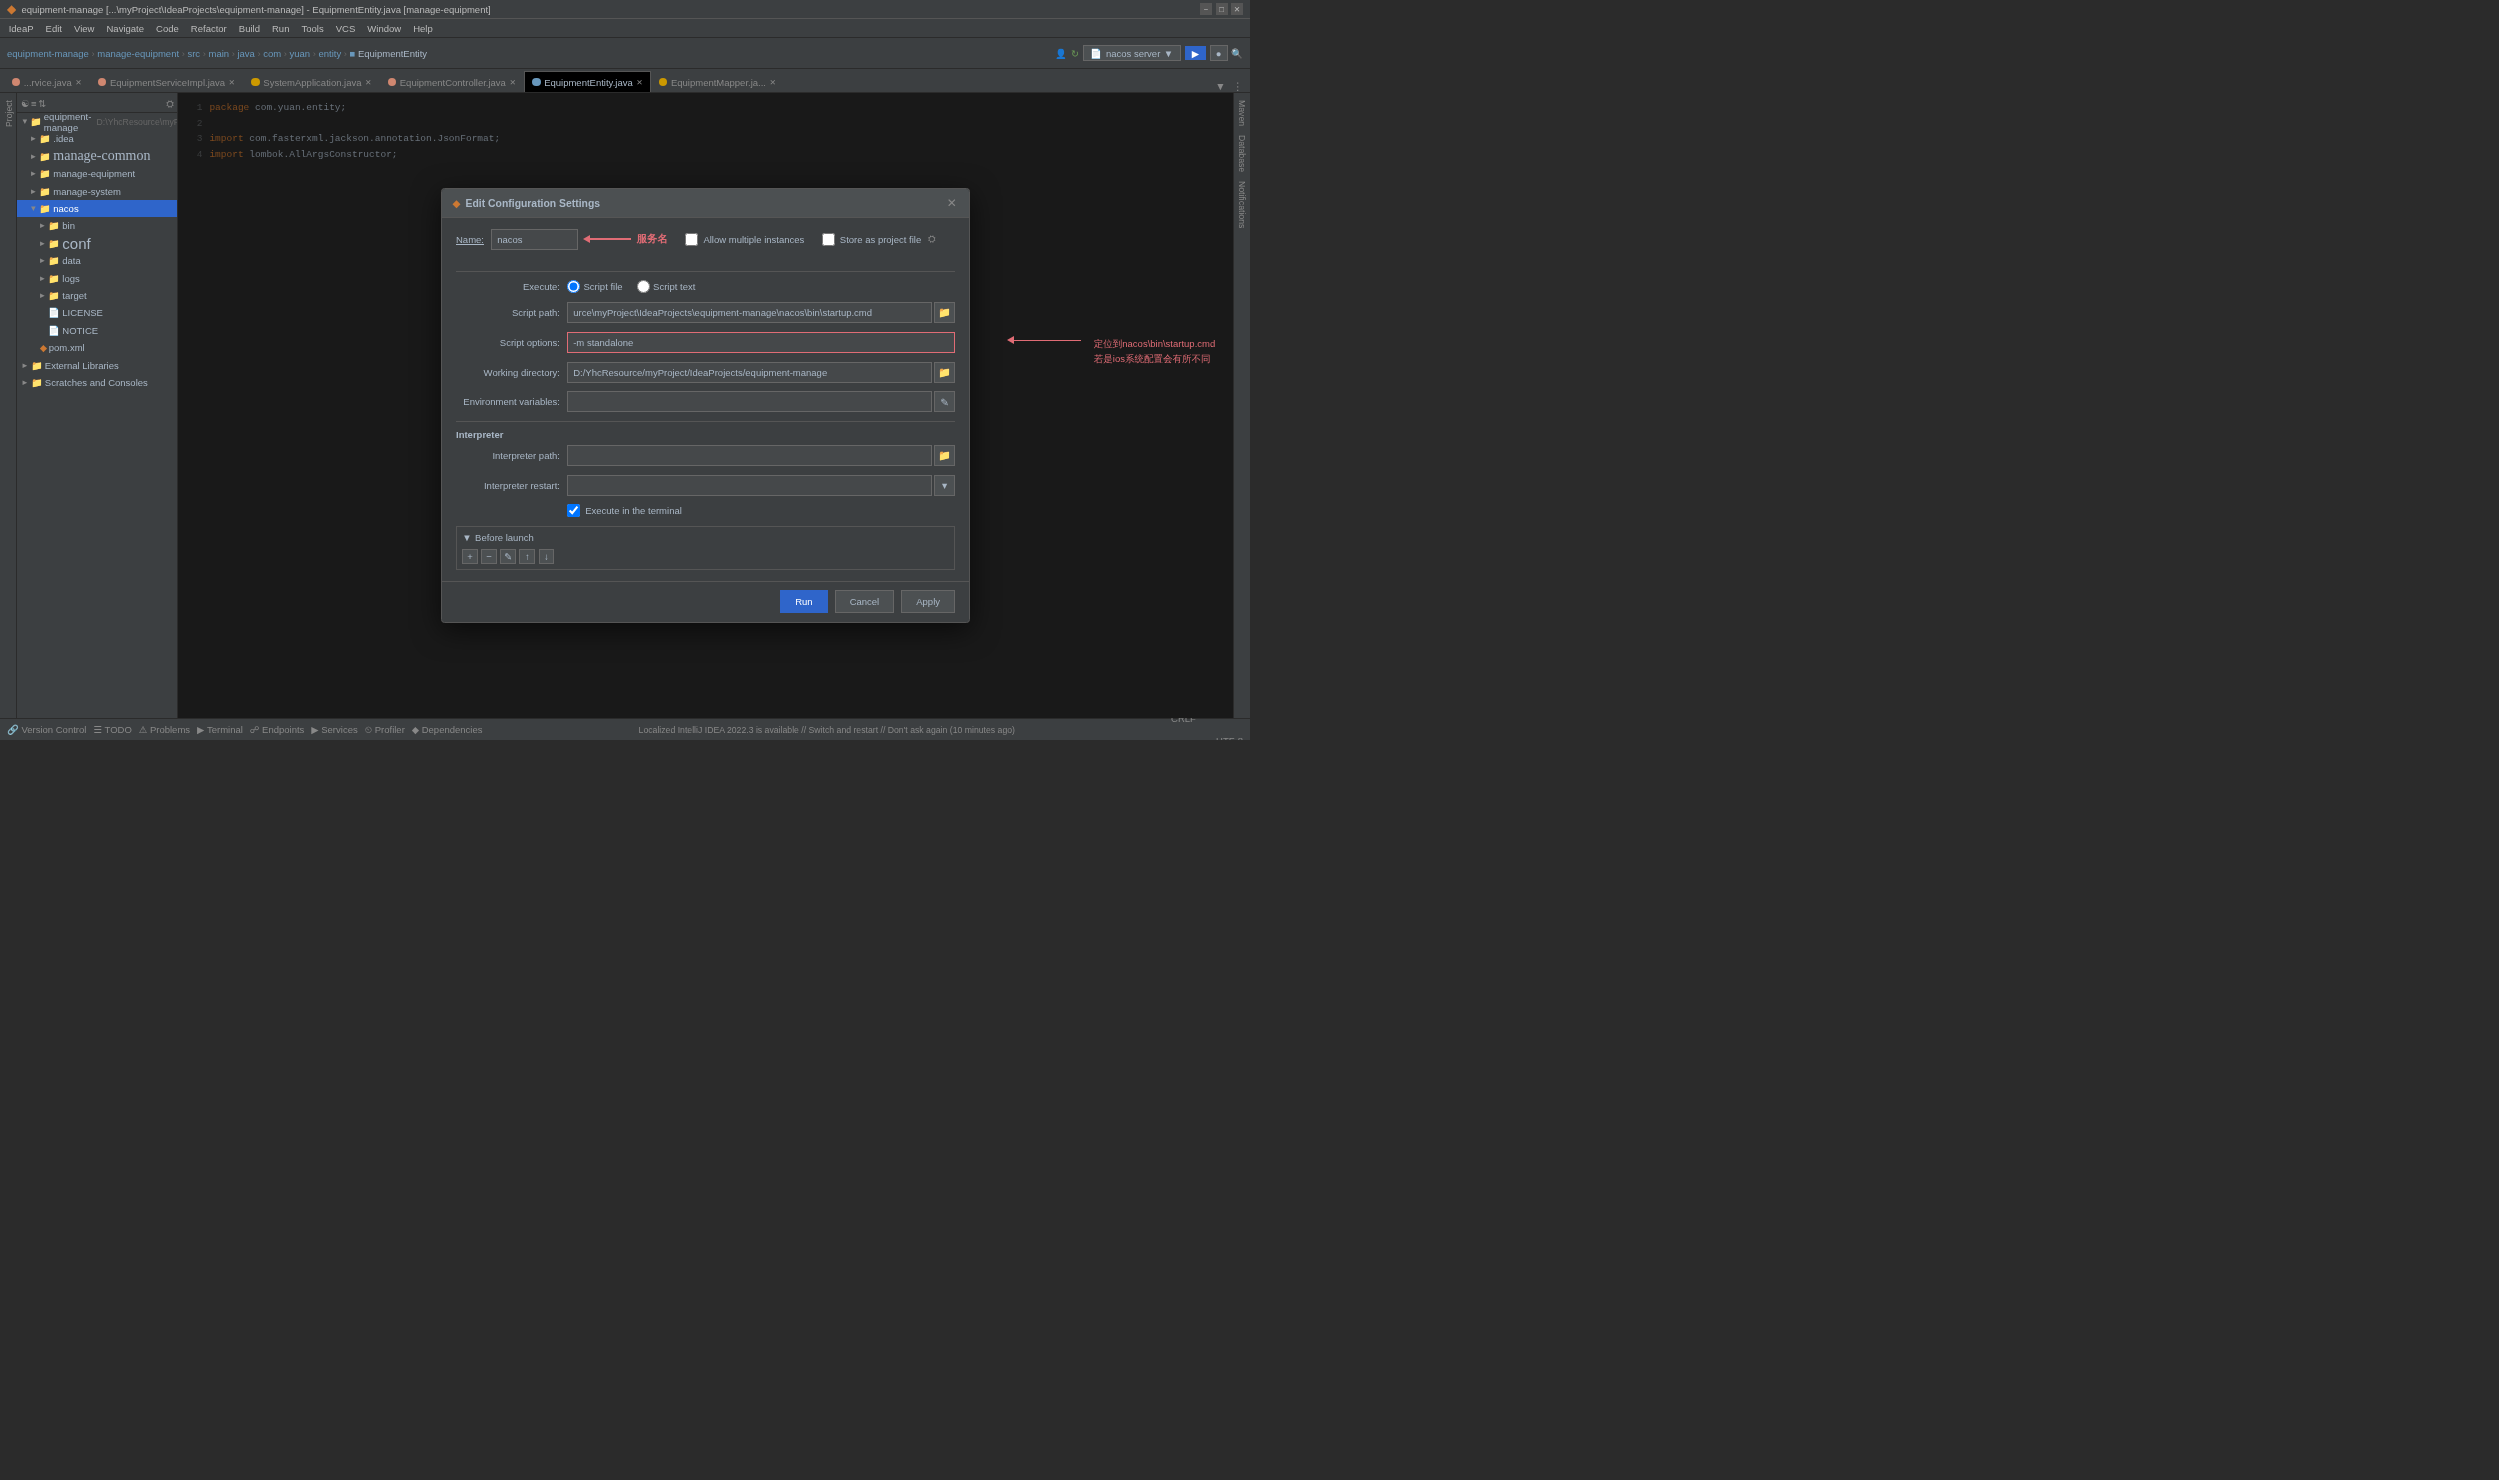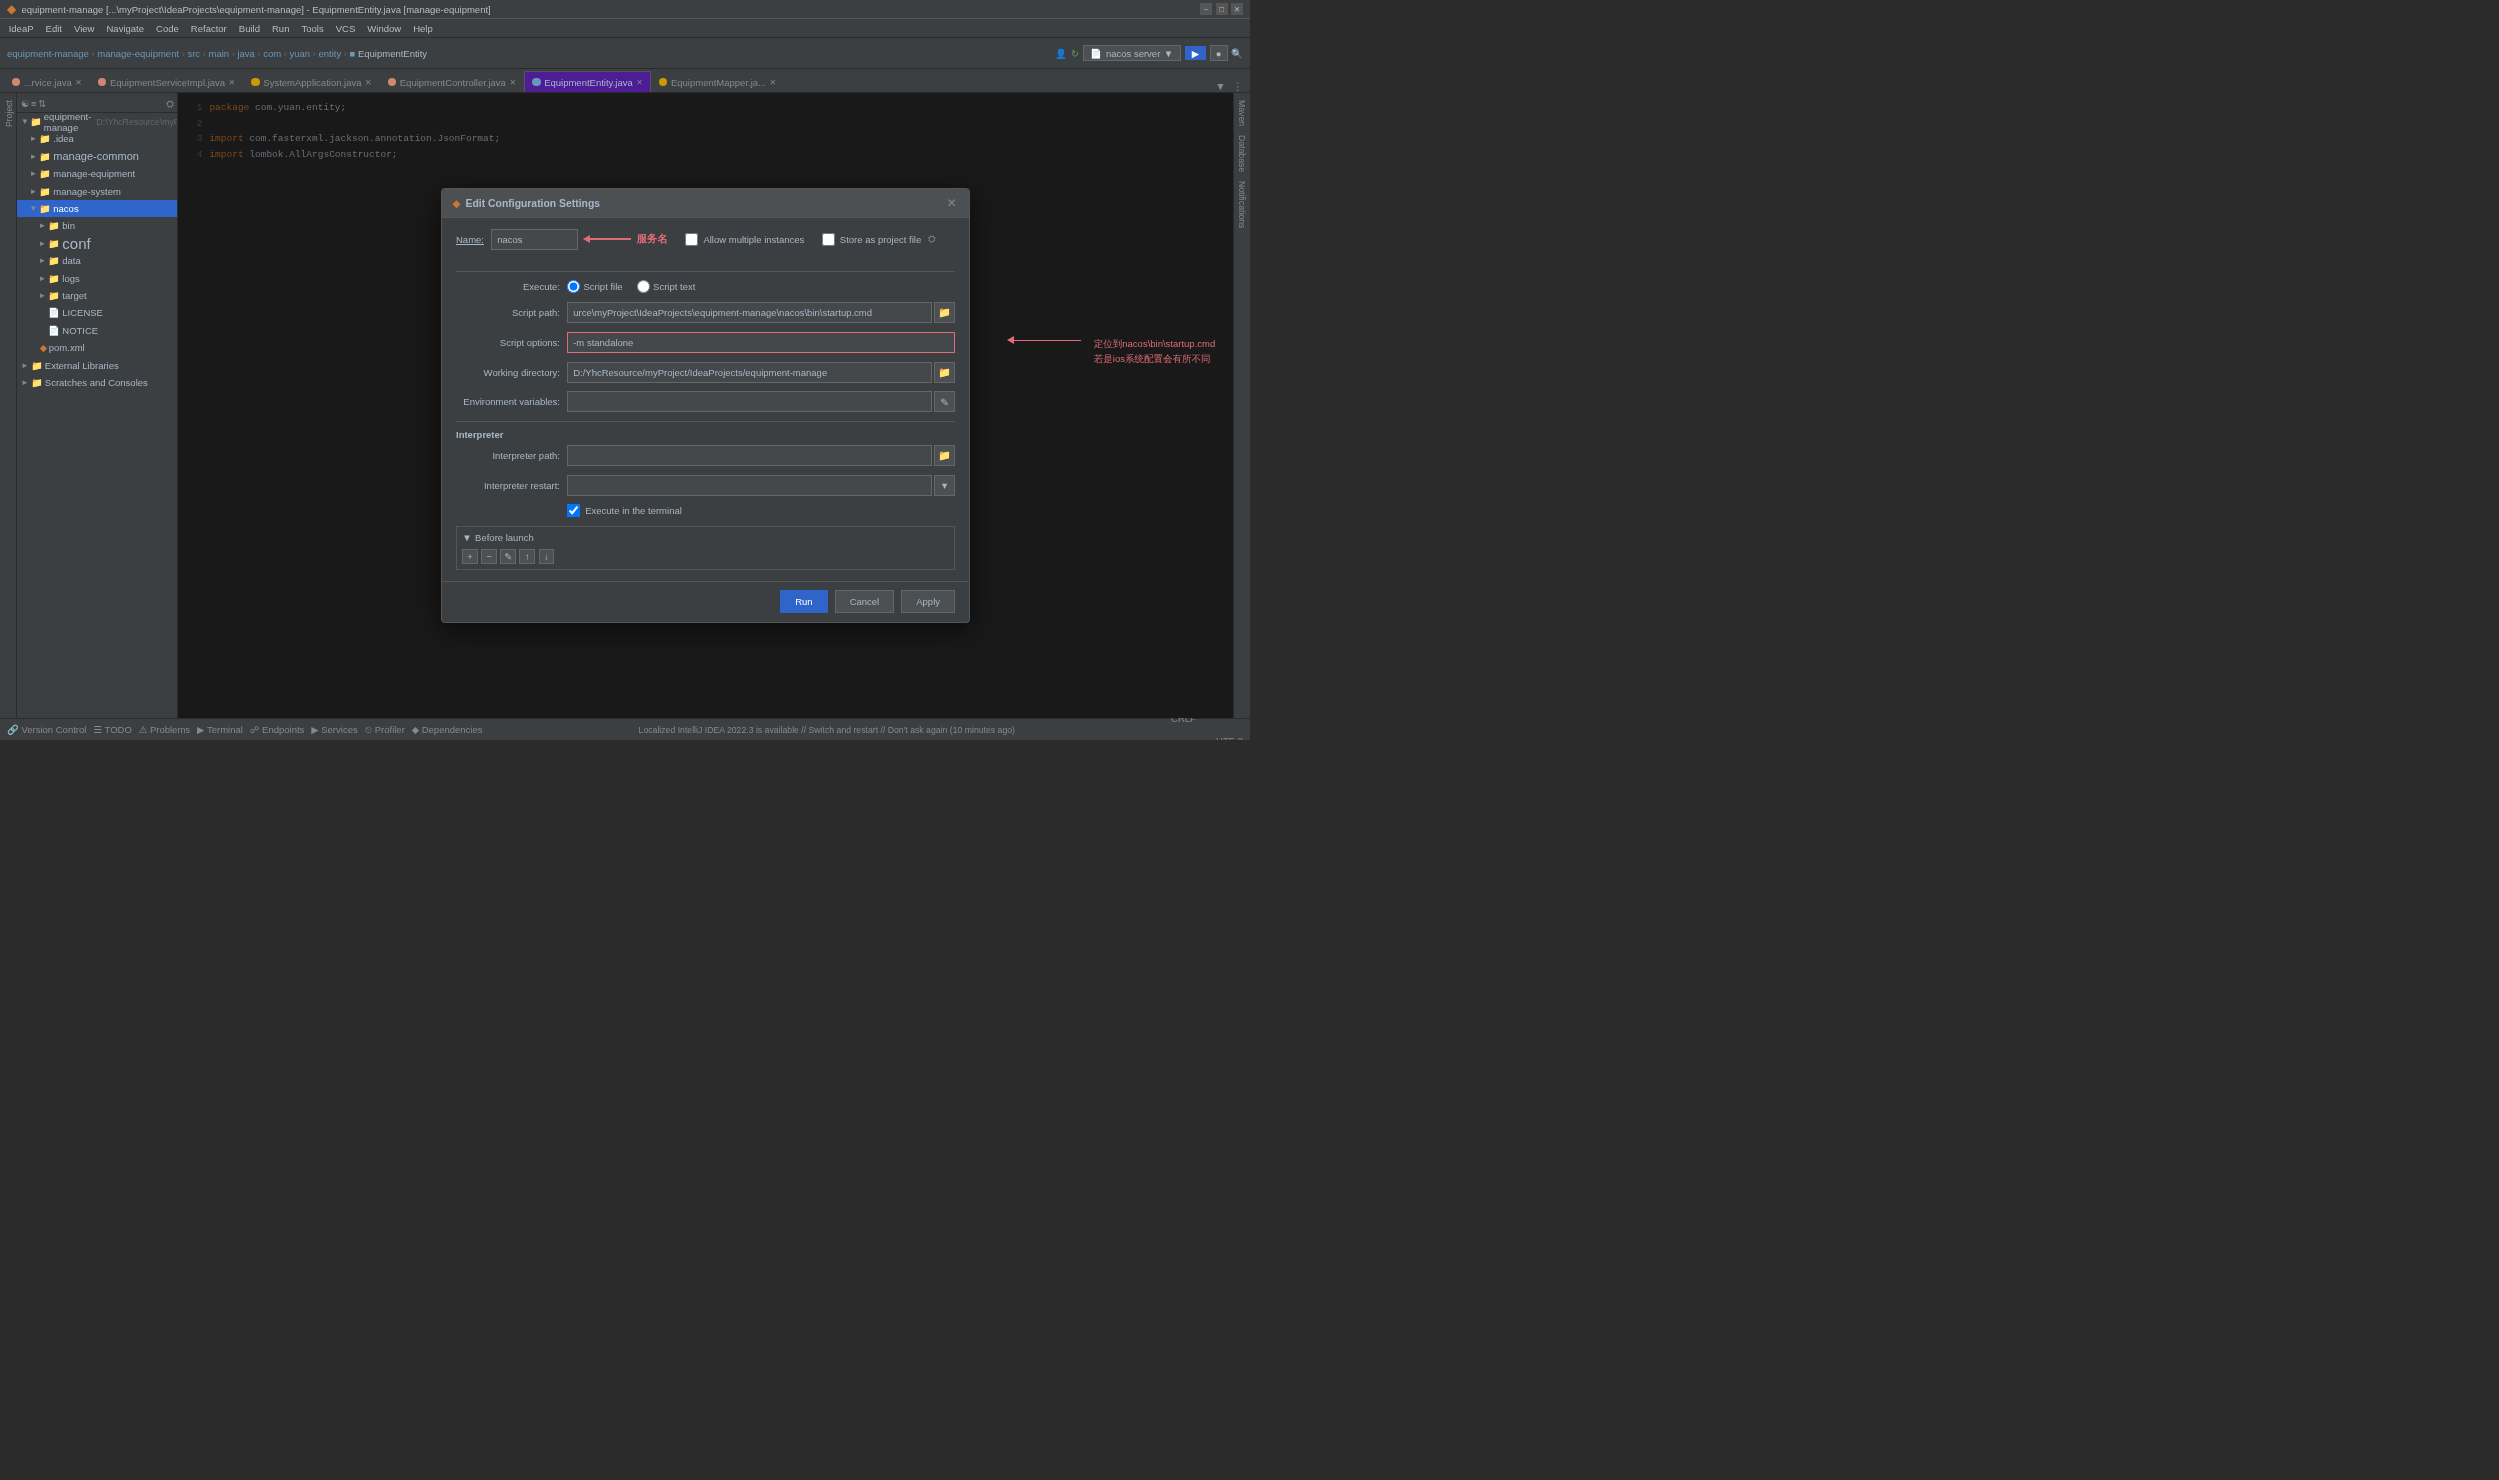--- a/index.html
+++ b/index.html
@@ -109,21 +109,21 @@
       align-items: center;
       gap: 3.5px;
       background: #3c3f41;
       border: 0.9px solid transparent;
       border-bottom: none;
       cursor: pointer;
       color: #888;
       white-space: nowrap;
     }
     .tab.active {
-      background: #4c1d95;
+      background: #000000;
       border-color: #555;
       color: #a9b7c6;
     }
     .tab-close { font-size: 7.8px; color: #888; }
     .tab-icon { width: 8.7px; height: 8.7px; border-radius: 50%; }
     .tab-icon.orange { background: #d08770; }
     .tab-icon.yellow { background: #cc9900; }
     .tab-icon.blue { background: #6897bb; }
 
     
@@ -569,21 +569,21 @@
       <span style="font-size:8.7px; color:#666; margin-left:3.5px;">D:\YhcResource\myProject\IdeaP</span>
     </div>
     <div class="tree-item indent-1">
       <span class="tree-arrow">►</span>
       <span style="color:#888; font-size:9.5px;">📁</span>
       <span style="font-size:9.5px;">.idea</span>
     </div>
     <div class="tree-item indent-1">
       <span class="tree-arrow">►</span>
       <span style="color:#cc9900; font-size:9.5px;">📁</span>
-      <span style="font-size:11px;">manage-common</span>
+      <span style="font-size:14px;font-family:Liberation Serif, serif;">manage-common</span>
     </div>
     <div class="tree-item indent-1">
       <span class="tree-arrow">►</span>
       <span style="color:#cc9900; font-size:9.5px;">📁</span>
       <span style="font-size:9.5px;">manage-equipment</span>
     </div>
     <div class="tree-item indent-1">
       <span class="tree-arrow">►</span>
       <span style="color:#cc9900; font-size:9.5px;">📁</span>
       <span style="font-size:9.5px;">manage-system</span>

